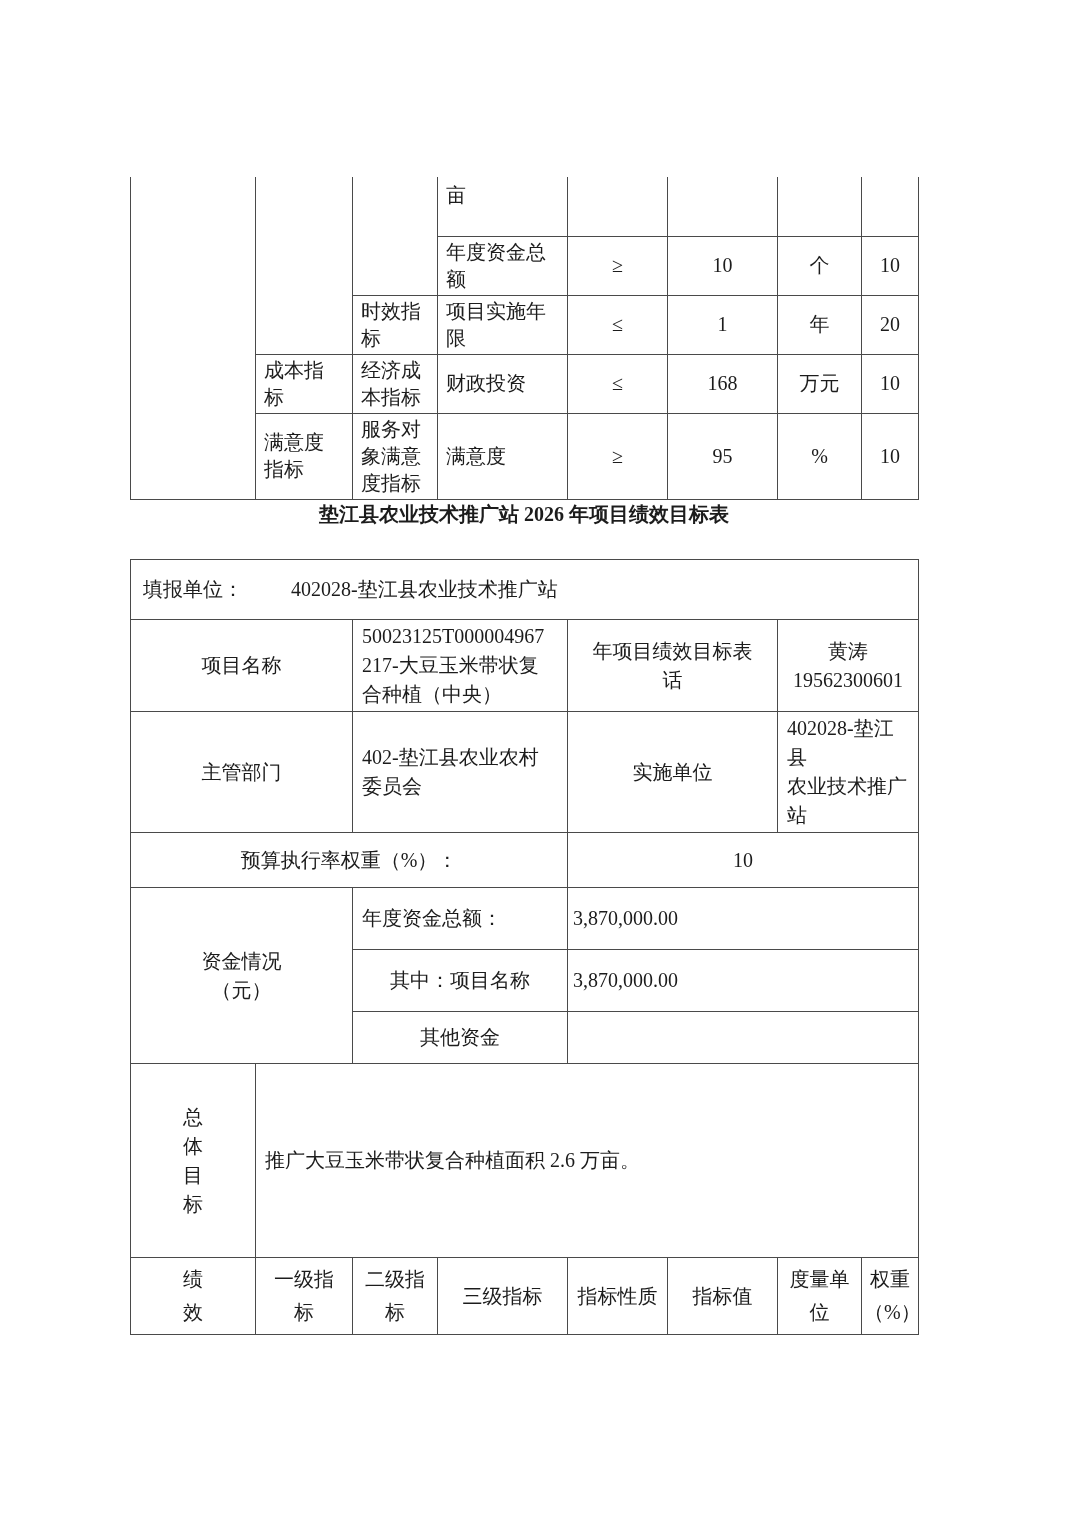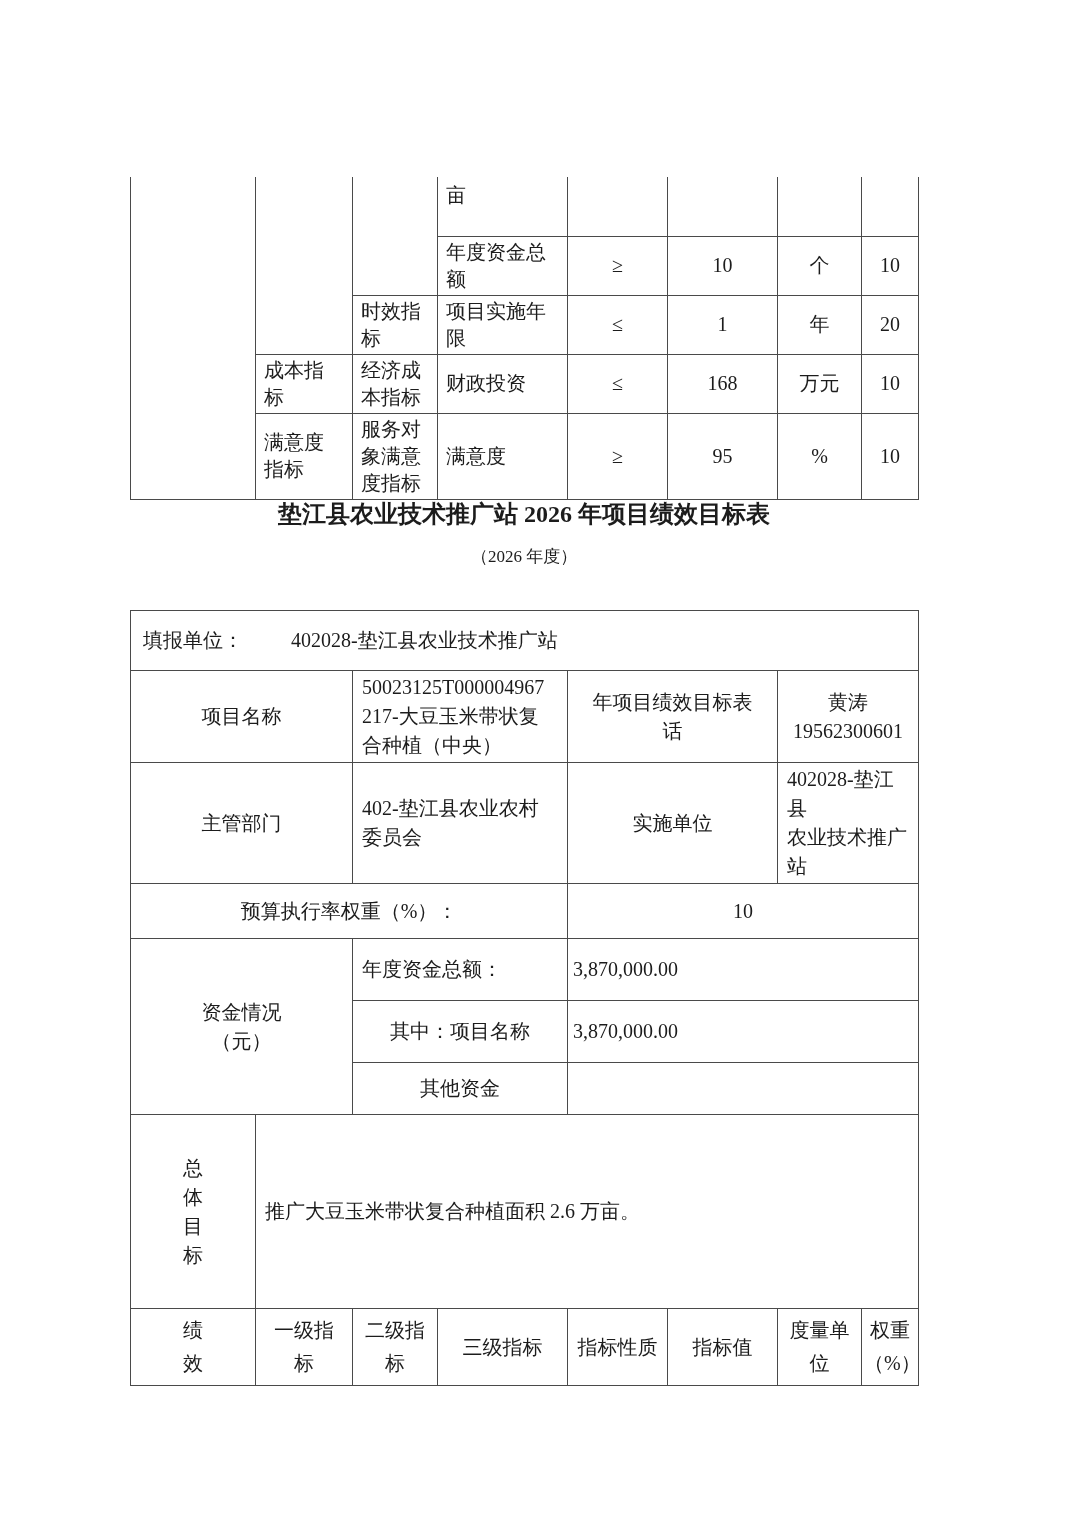--- a/index.html
+++ b/index.html
@@ -32,21 +32,21 @@
 
   
   .t-carryover td { line-height: 27px; }
   .t-carryover tr:first-child td { border-top: hidden; }
   .t-carryover .cell-left { text-align: left; padding-left: 8px; }
   .t-carryover .cell-topleft { text-align: left; vertical-align: top; padding: 5px 5px 2px 8px; }
 
   
   .doc-title {
     position: absolute; left: 130px; top: 499px; width: 788px;
-    text-align: center; font-size: 24px; font-weight: bold; line-height: 30px;
+    text-align: center; font-size: 20px; font-weight: bold; line-height: 30px;
   }
   .doc-subtitle {
     position: absolute; left: 130px; top: 546px; width: 788px;
     text-align: center; font-size: 17px; line-height: 22px;
   }
 
   
   .t-main td { line-height: 29px; }
   .t-main .cell-left { text-align: left; padding-left: 9px; }
   .t-main .cell-right { text-align: left; padding-right: 9px; }
@@ -119,23 +119,22 @@
       <td class="cell-left">满意度</td>
       <td>≥</td>
       <td>95</td>
       <td>%</td>
       <td>10</td>
     </tr>
   </tbody>
     </table>
 
   <div class="doc-title">垫江县农业技术推广站 2026 年项目绩效目标表</div>
-  <div class="doc-subtitle">（2026 年度）</div>
-
-  <table class="t-main" style="top:610px;padding-left:40px;">
+
+  <table class="t-main" style="top:559px;padding-left:40px;">
     <colgroup>
       <col style="width:125px">
         <col style="width:97px">
         <col style="width:85px">
         <col style="width:130px">
       <col style="width:100px">
         <col style="width:110px">
         <col style="width:84px">
         <col style="width:57px">
     </colgroup>

